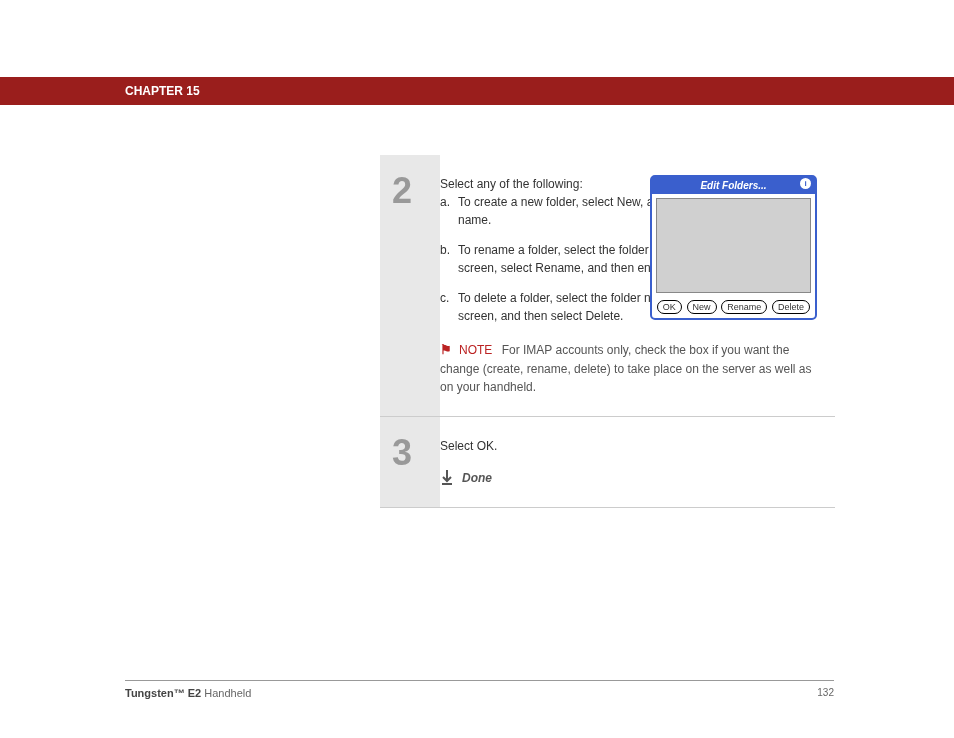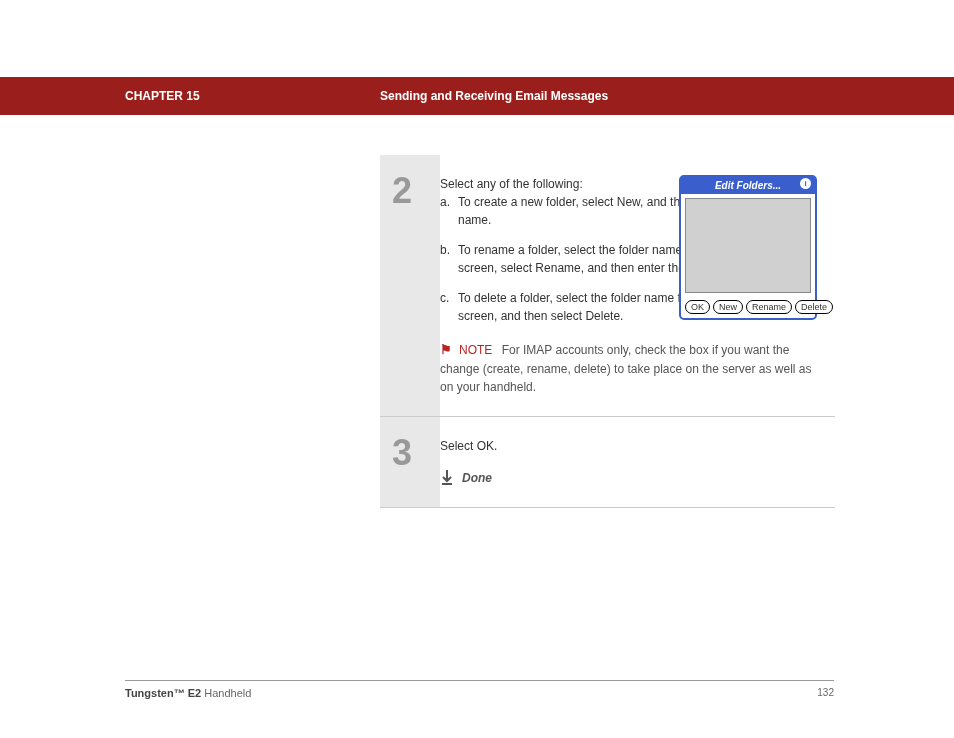--- a/index.html
+++ b/index.html
@@ -12,27 +12,28 @@
       background: #fff;
       width: 954px;
       height: 738px;
       position: relative;
     }
     .red-bar {
       position: absolute;
       top: 77px;
       left: 0;
       right: 0;
-      height: 38px;
+      height: 28px;
       background: #9a1e1c;
       color: #fff;
       font-size: 12px;
       font-weight: bold;
       display: flex;
       align-items: center;
+      gap: 32px;
     }
     .red-bar .chapter {
       margin-left: 125px;
       width: 255px;
     }
     .red-bar .title {
       flex: 1;
     }
     .main-content {
       position: absolute;
@@ -85,21 +86,21 @@
     .narrow {
       width: 190px;
     }
     .wide {
       width: auto;
     }
     .palm-dialog {
       position: absolute;
       top: 0;
       right: 0;
-      width: 138px;
+      width: 167px;
       border: 2px solid #3a5fcd;
       border-radius: 5px;
       background: #fff;
       font-size: 10px;
     }
     .palm-title {
       background: #3a5fcd;
       color: #fff;
       font-weight: bold;
       font-style: italic;
@@ -199,21 +200,20 @@
     }
     .footer .page {
       font-size: 10px;
     }
   </style>
 </head>
 <body>
 
 <div class="red-bar">
   <span class="chapter">CHAPTER 15</span>
-  <span class="title">Sending and Receiving Email Messages</span>
 </div>
 
 <div class="main-content">
 
   <div class="step-block">
     <div class="step-num-col">
       <div class="step-num">2</div>
     </div>
     <div class="step-body">
       <div class="step-body-inner">

